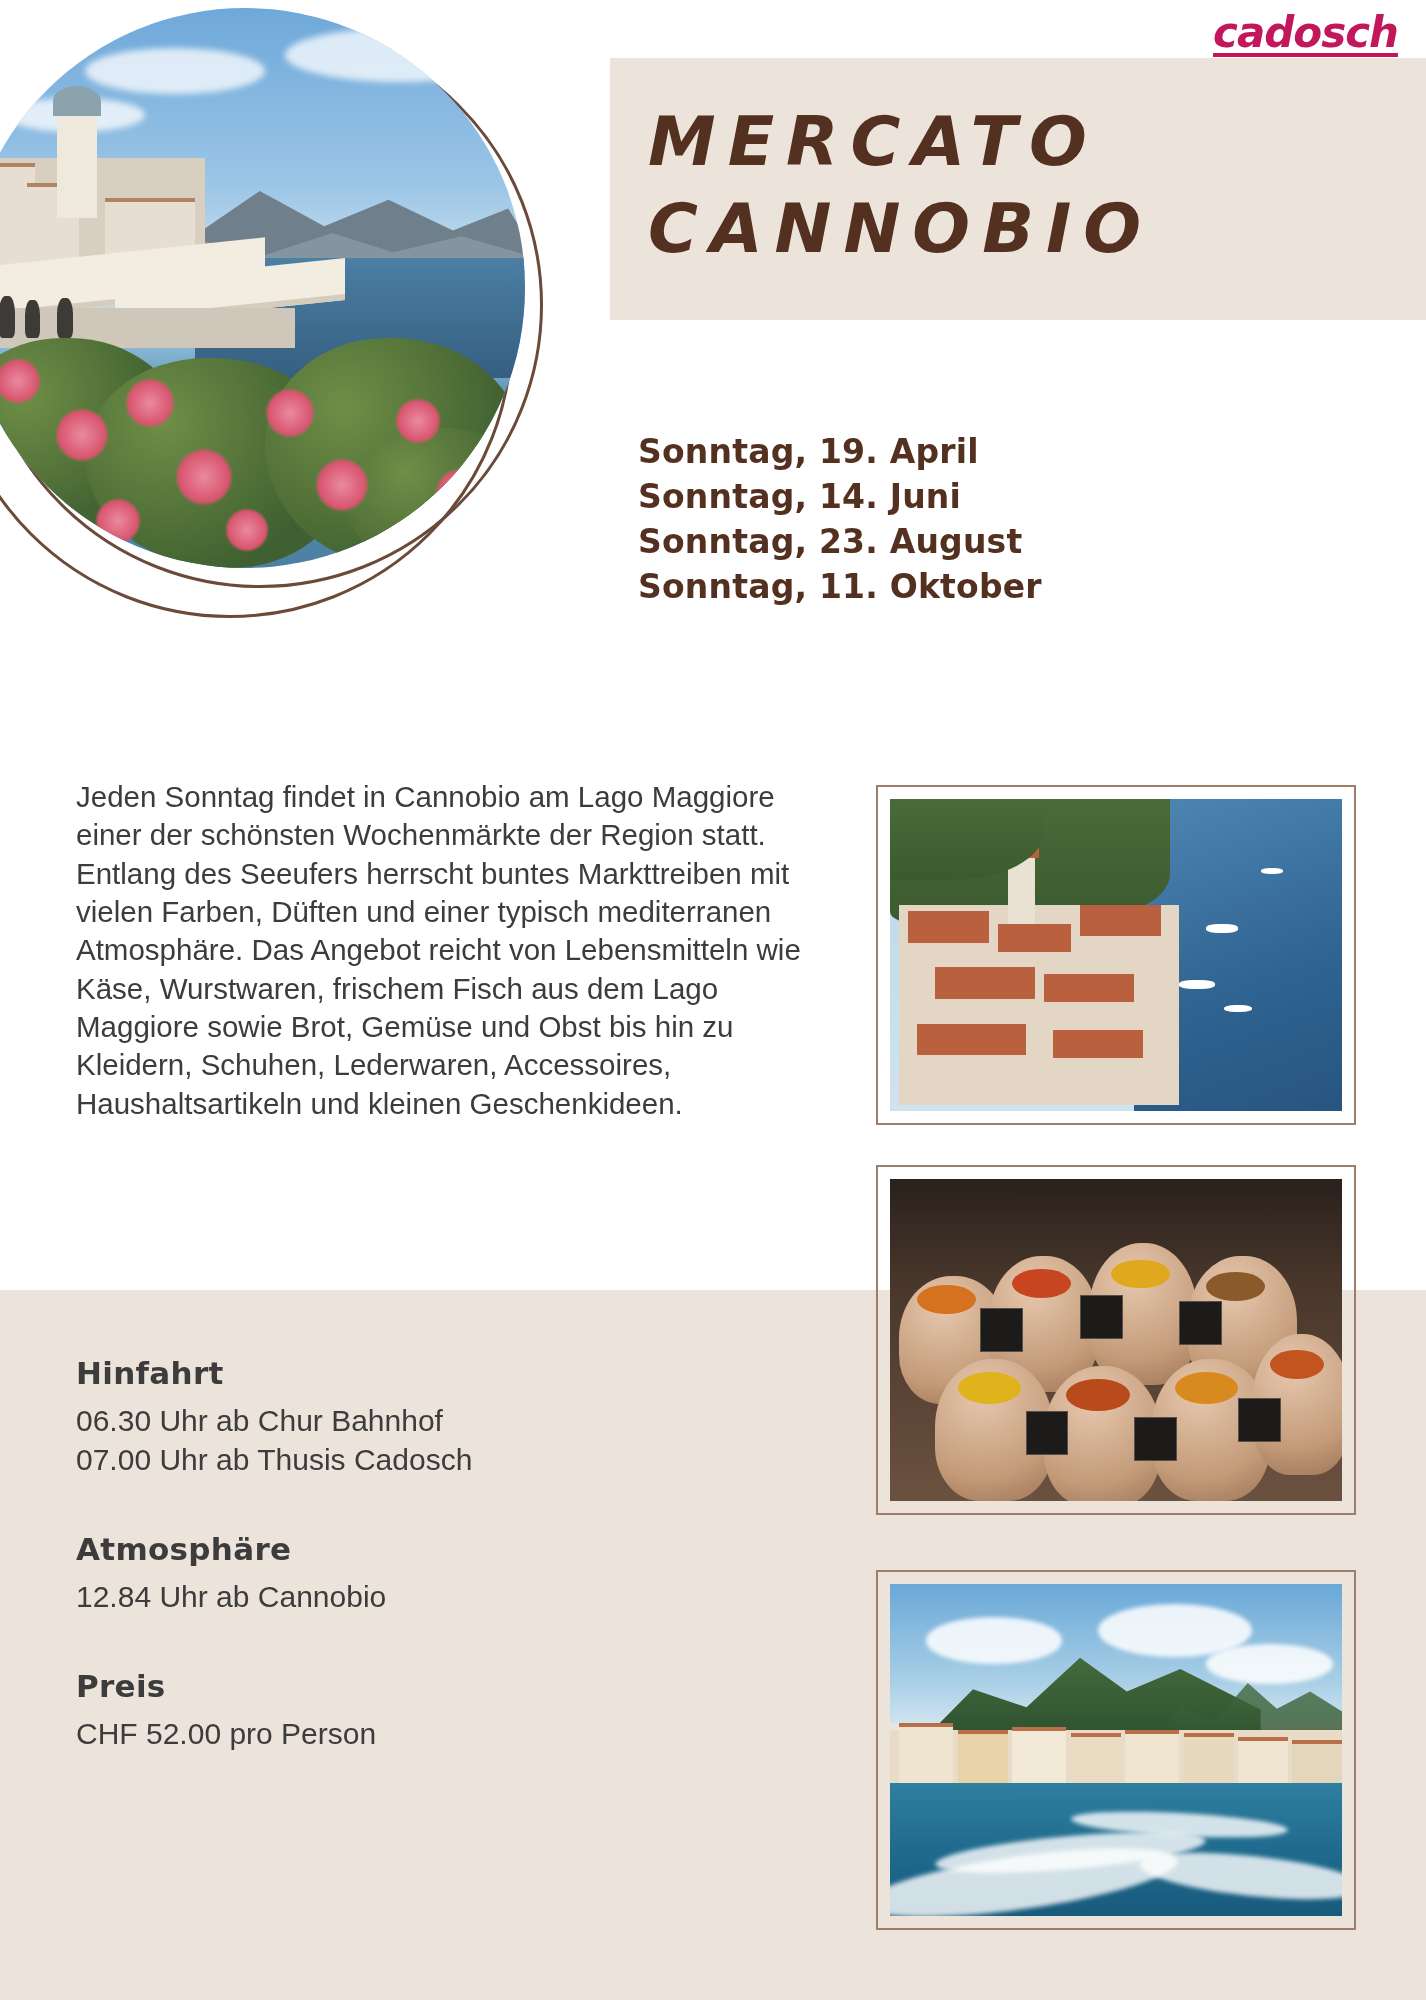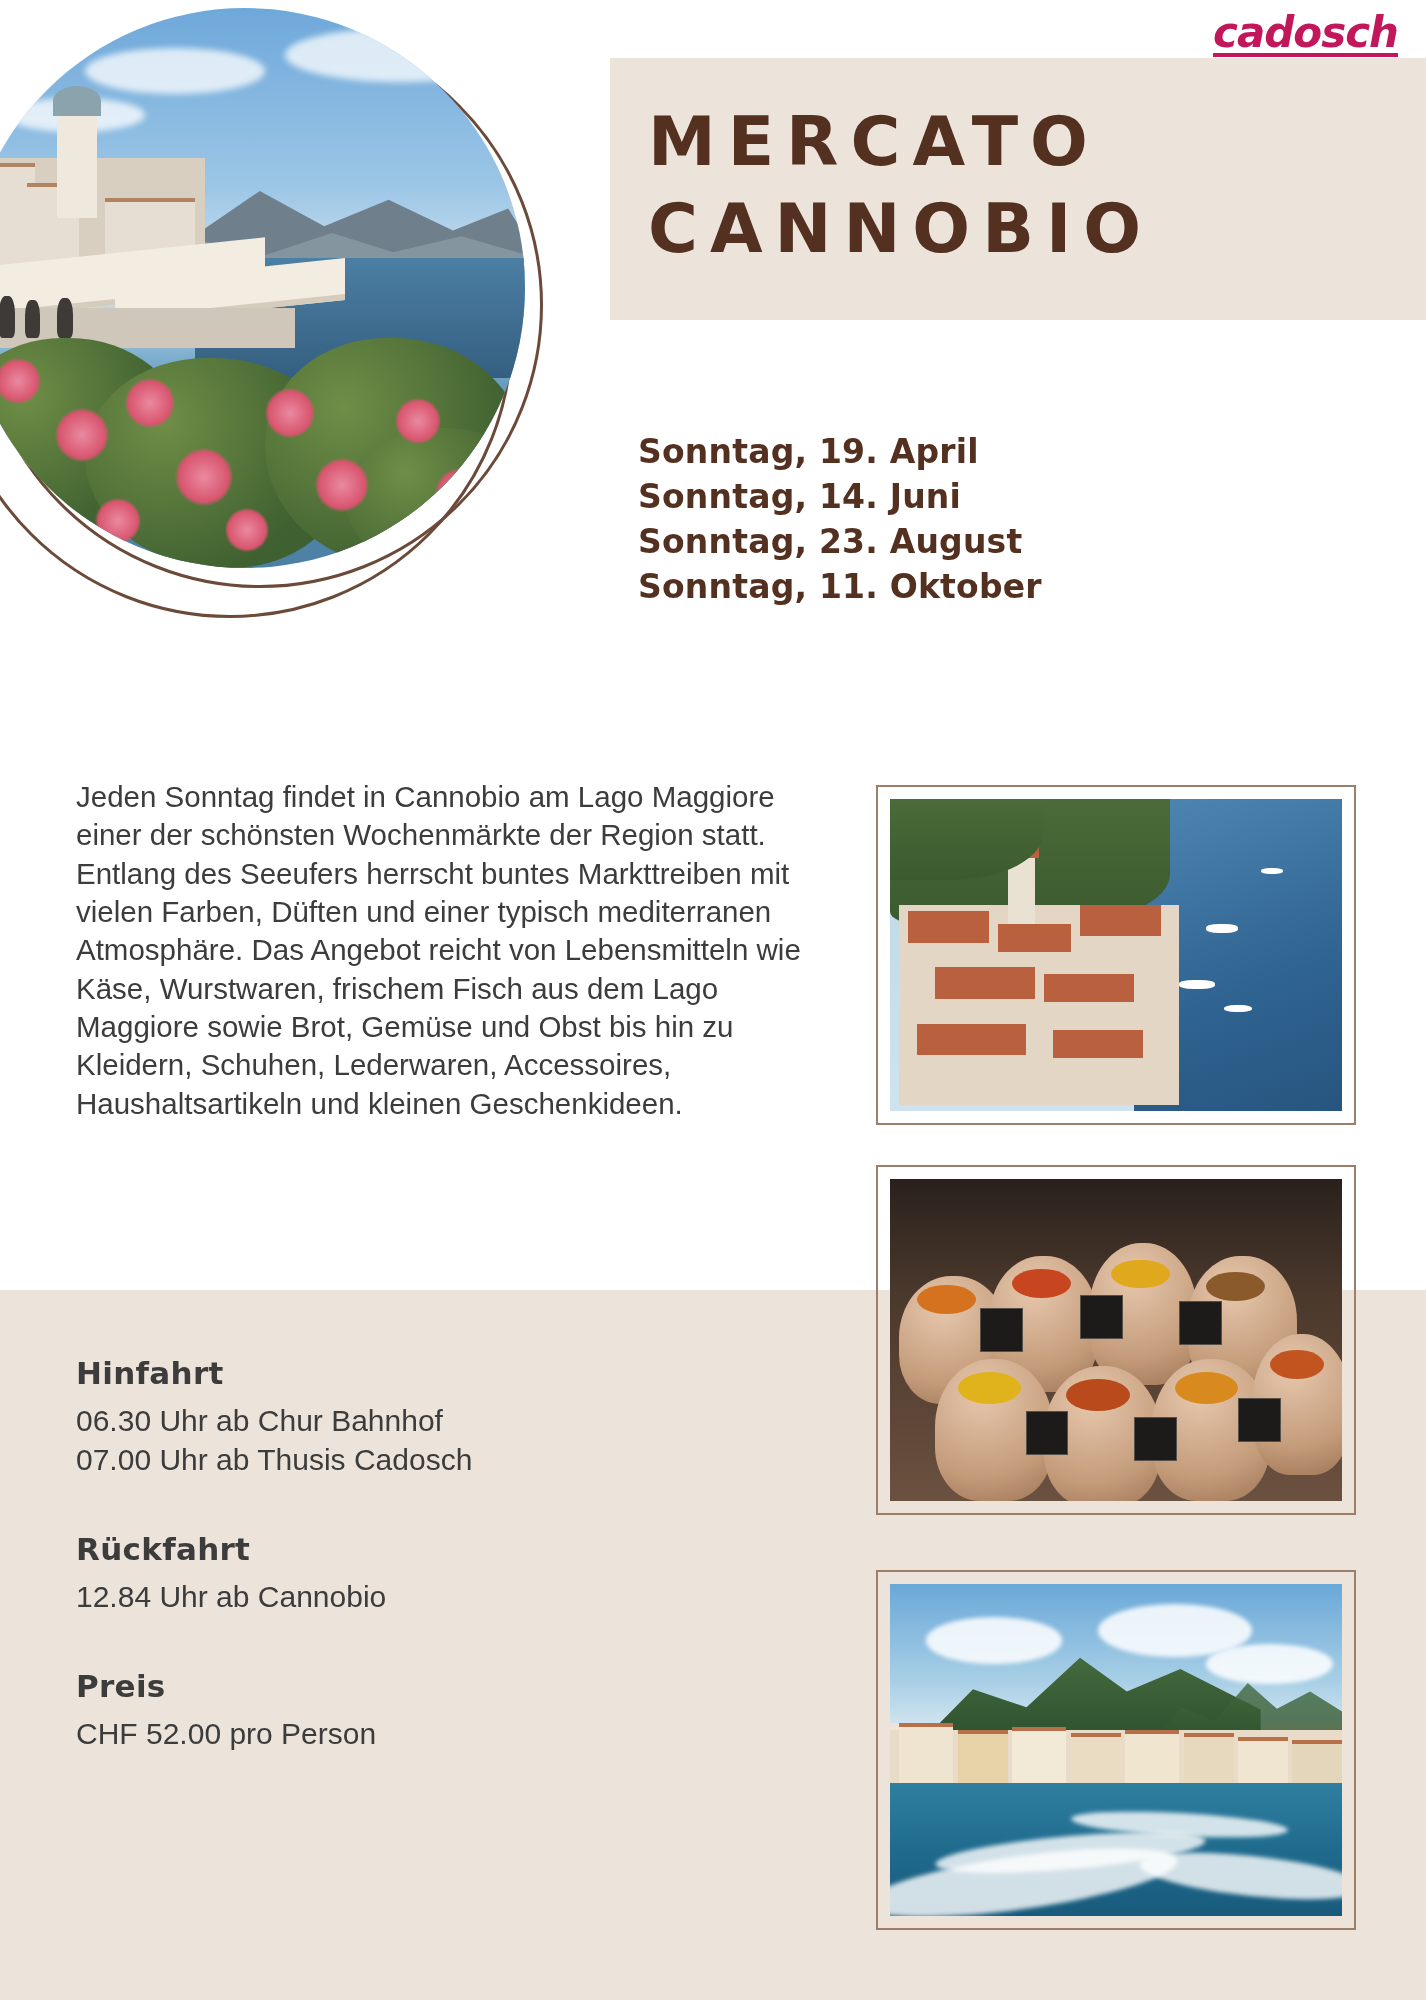--- a/index.html
+++ b/index.html
@@ -158,20 +158,21 @@
     border-radius: 40% 40% 20% 20%;
   }
 
   
   .title-block {
     position: absolute;
     left: 648px;
     top: 98px;
     width: 760px;
     z-index: 20;
+    font-style: italic;
   }
   .title-line {
     font-family: "DejaVu Sans", sans-serif;
     font-weight: bold;
     font-size: 68px;
     letter-spacing: 12px;
     color: #53301f;
     line-height: 1.28;
   }
 
@@ -358,21 +359,21 @@
 
 <div class="lower-panel"></div>
 
 <div class="info">
   <div class="info-group">
     <div class="info-head">Hinfahrt</div>
     <div class="info-line">06.30 Uhr ab Chur Bahnhof</div>
     <div class="info-line">07.00 Uhr ab Thusis Cadosch</div>
   </div>
   <div class="info-group">
-    <div class="info-head">Rückfahrt</div>
+    <div class="info-head">Atmosphäre</div>
     <div class="info-line">12.84 Uhr ab Cannobio</div>
   </div>
   <div class="info-group">
     <div class="info-head">Preis</div>
     <div class="info-line">CHF 52.00 pro Person</div>
   </div>
 </div>
 
 <div class="frame" id="frame-village">
   <div class="pic">

